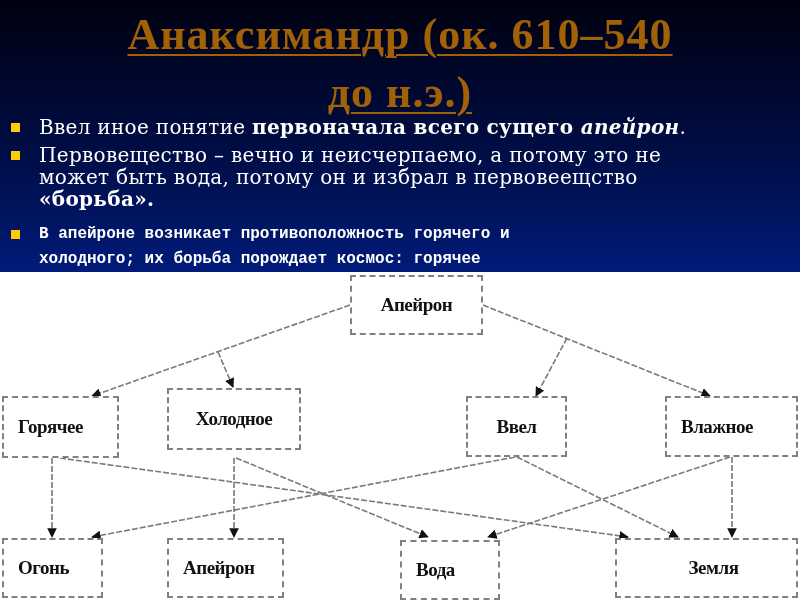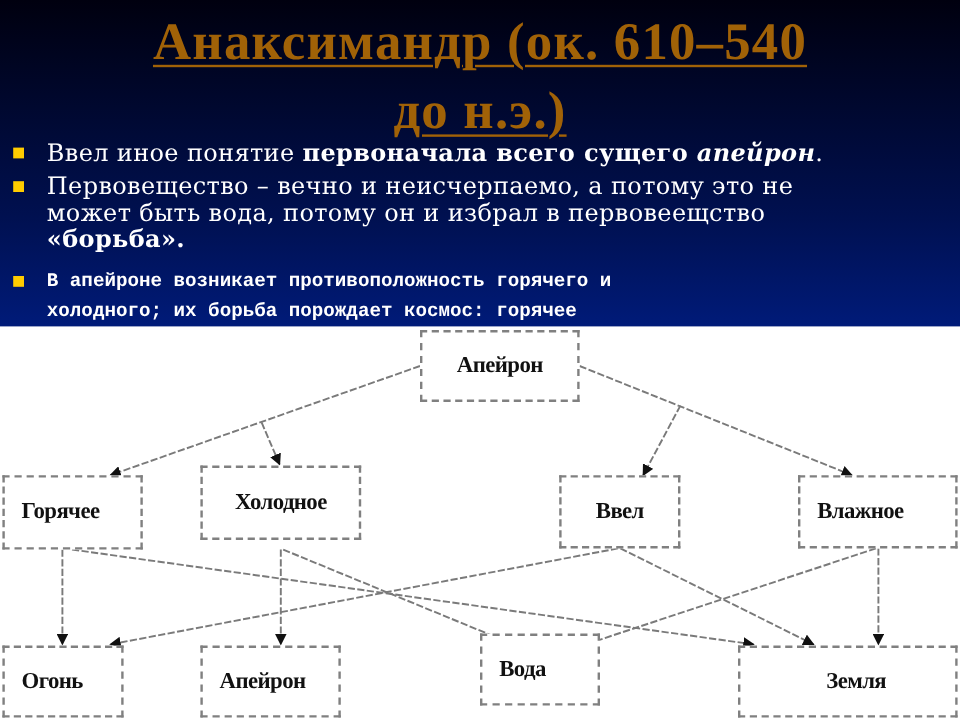--- a/index.html
+++ b/index.html
@@ -121,19 +121,19 @@
   <div class="box" style="left:665px; top:124px; width:133px; height:61px;">
     <span class="lbl">Влажное</span>
   </div>
 
   <div class="box" style="left:2px; top:266px; width:101px; height:60px;">
     <span class="lbl">Огонь</span>
   </div>
   <div class="box" style="left:167px; top:266px; width:117px; height:60px;">
     <span class="lbl">Апейрон</span>
   </div>
-  <div class="box" style="left:400px; top:256px; width:100px; height:60px;">
+  <div class="box" style="left:400px; top:268px; width:100px; height:60px;">
     <span class="lbl">Вода</span>
   </div>
   <div class="box" style="left:615px; top:266px; width:183px; height:60px;justify-content:center;">
     <span class="lbl">Земля</span>
   </div>
 </div>
 
 </body></html>

